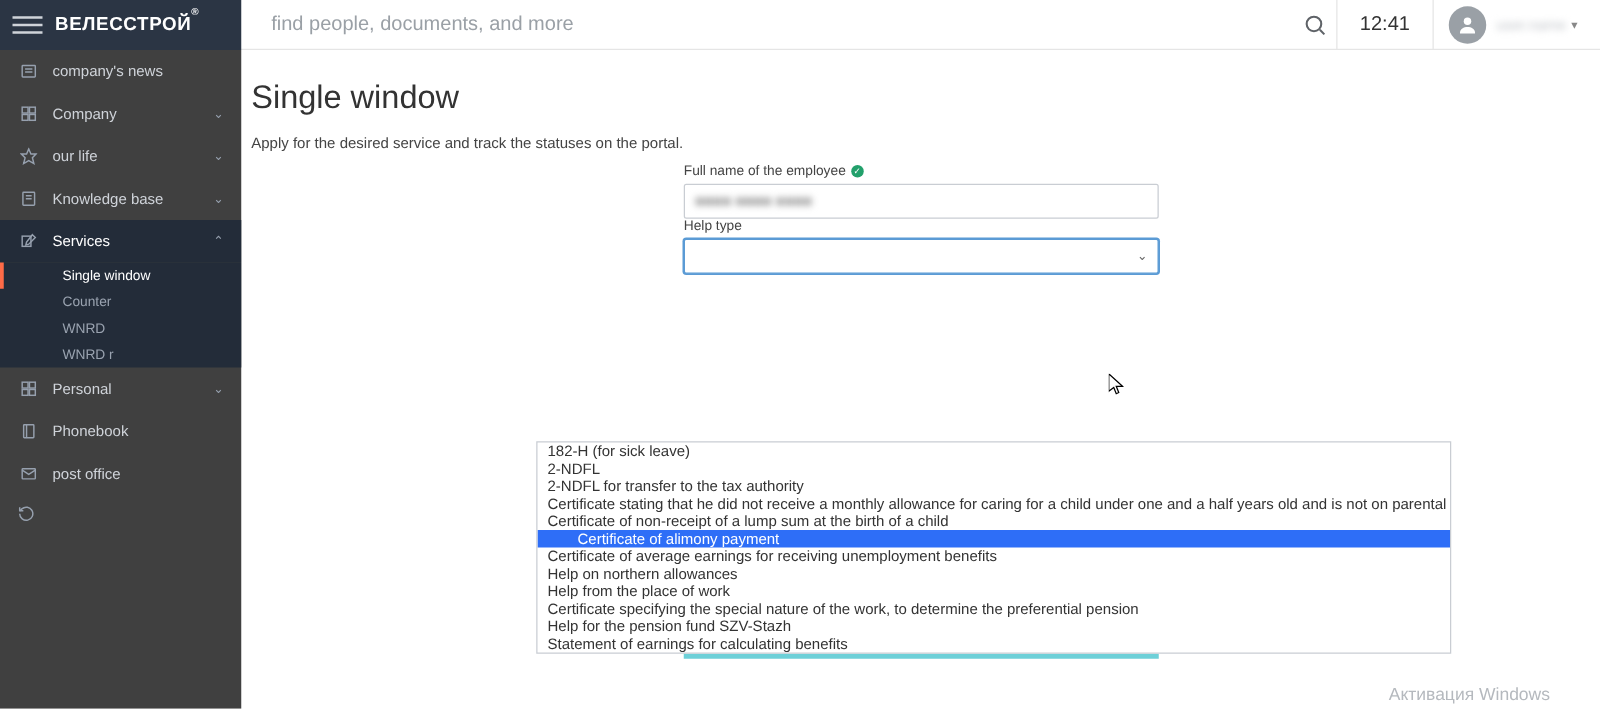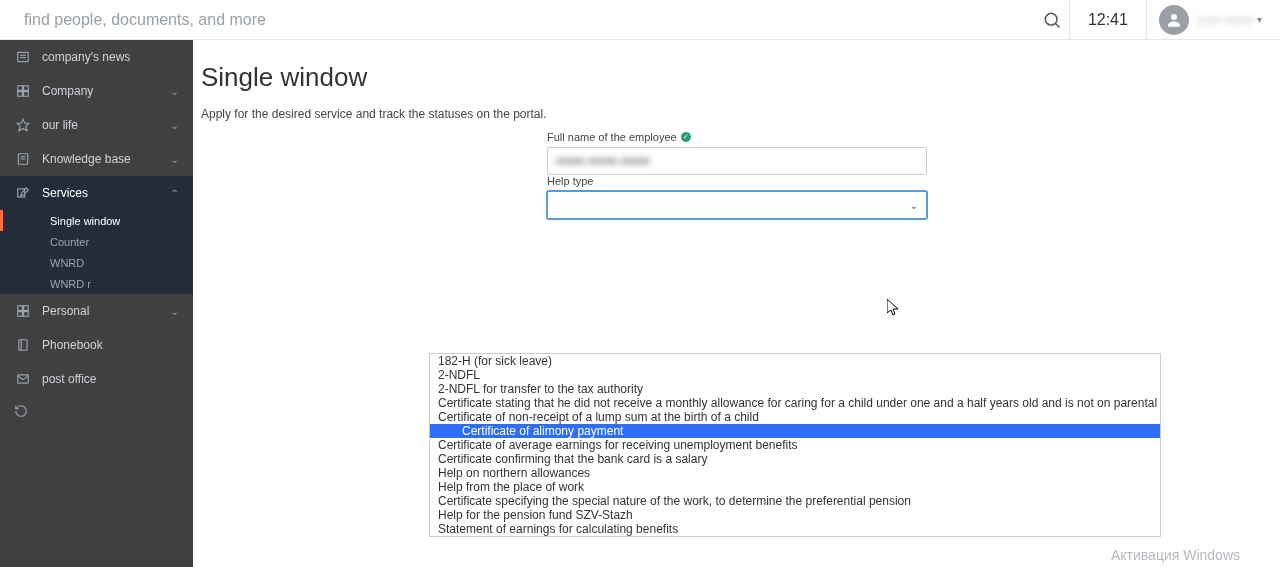--- a/index.html
+++ b/index.html
@@ -67,20 +67,28 @@
 .activation { position: absolute; right: 40px; bottom: 4px; font-size: 14px; color: #b5b9be; }
 
 svg { display: block; }
 </style>
 </head>
 <body>
 
 <div class="app">
 
   <div class="header">
+    <div class="header-dark">
+      <div class="hamburger">
+        <span></span>
+          <span></span>
+          <span></span>
+      </div>
+      <div class="logo"><span>ВЕЛЕССТРОЙ</span><sup>®</sup></div>
+    </div>
     <div class="search-area">
       <input class="search-input" placeholder="find people, documents, and more" style="">
     </div>
     <div class="search-icon">
       <svg width="20" height="20" viewBox="0 0 24 24" fill="none" stroke="#5f6368" stroke-width="2">
           <circle cx="11" cy="11" r="7"></circle>
           <line x1="21" y1="21" x2="16.65" y2="16.65"></line>
         </svg>
     </div>
     <div class="time">12:41</div>
@@ -219,21 +227,20 @@
         </div>
 
         <div class="dropdown">
           <div class="dd-item">182-H (for sick leave)</div>
           <div class="dd-item">2-NDFL</div>
           <div class="dd-item">2-NDFL for transfer to the tax authority</div>
           <div class="dd-item">Certificate stating that he did not receive a monthly allowance for caring for a child under one and a half years old and is not on parental leave for a child under 3 years old</div>
           <div class="dd-item">Certificate of non-receipt of a lump sum at the birth of a child</div>
           <div class="dd-item sel">Certificate of alimony payment</div>
           <div class="dd-item">Certificate of average earnings for receiving unemployment benefits</div>
-          <div class="dd-item">Certificate confirming that the bank card is a salary</div>
           <div class="dd-item">Help on northern allowances</div>
           <div class="dd-item">Help from the place of work</div>
           <div class="dd-item">Certificate specifying the special nature of the work, to determine the preferential pension</div>
           <div class="dd-item">Help for the pension fund SZV-Stazh</div>
           <div class="dd-item">Statement of earnings for calculating benefits</div>
         </div>
 
         <div style="height:212px;"></div>
 
         <div class="field">

